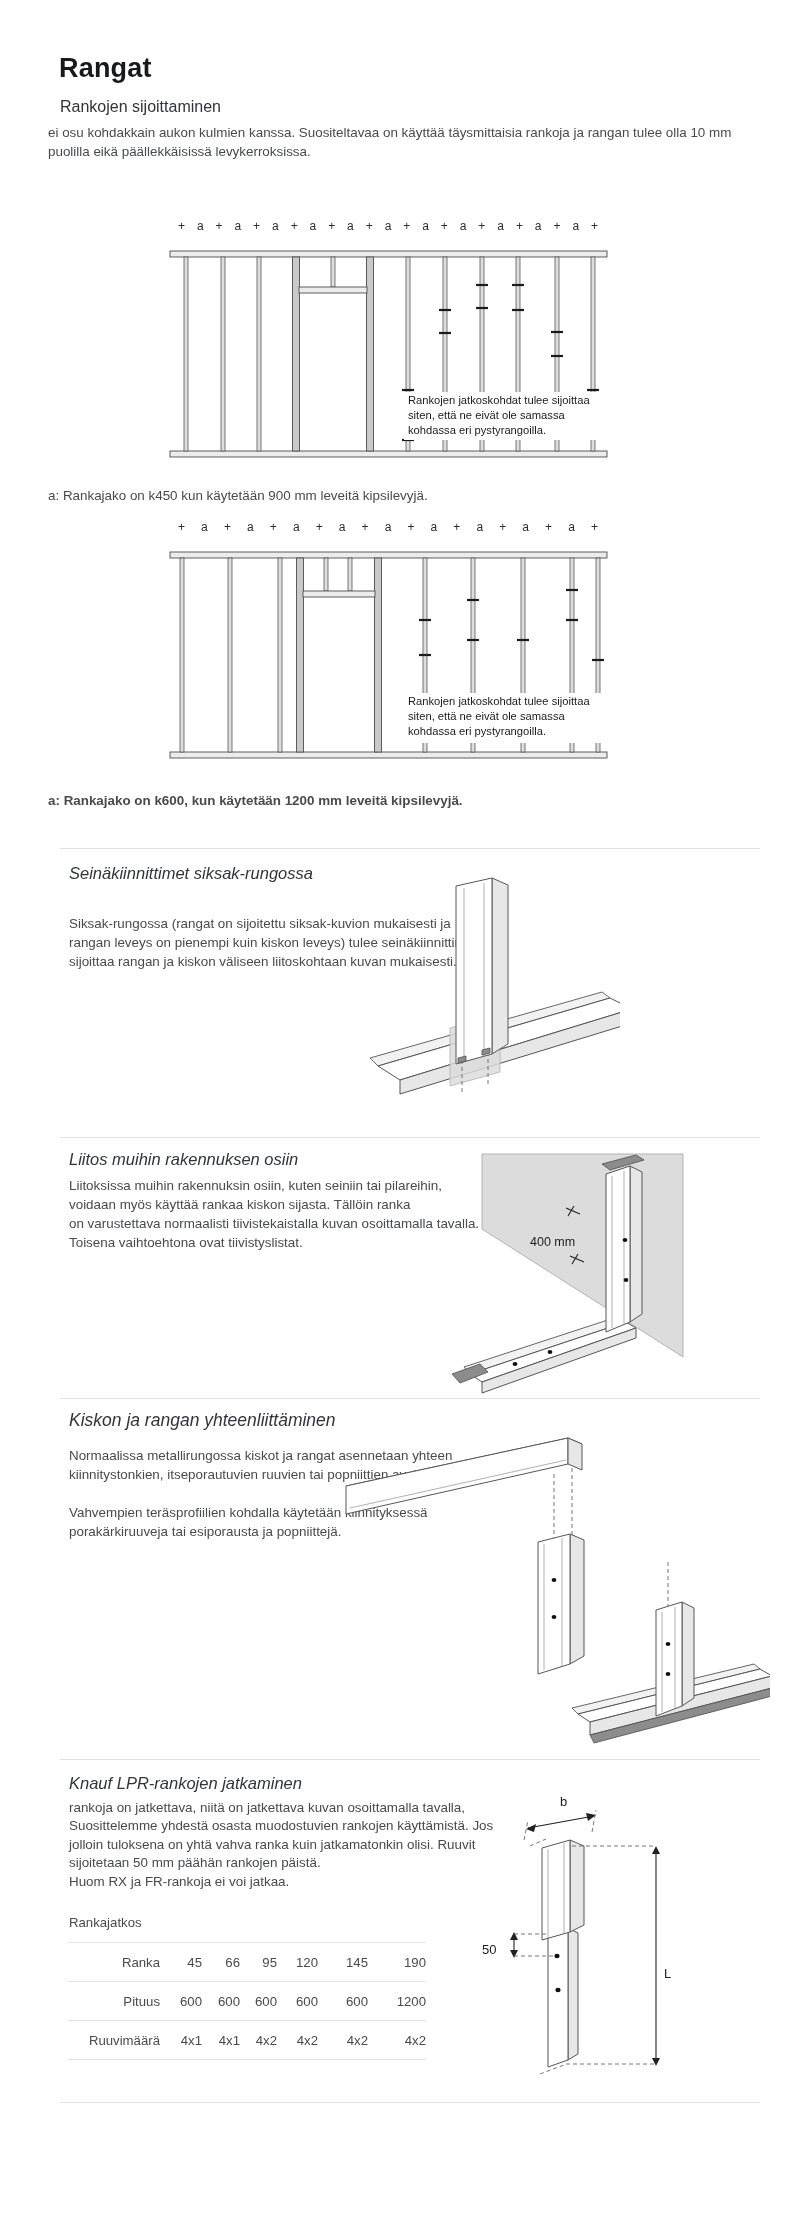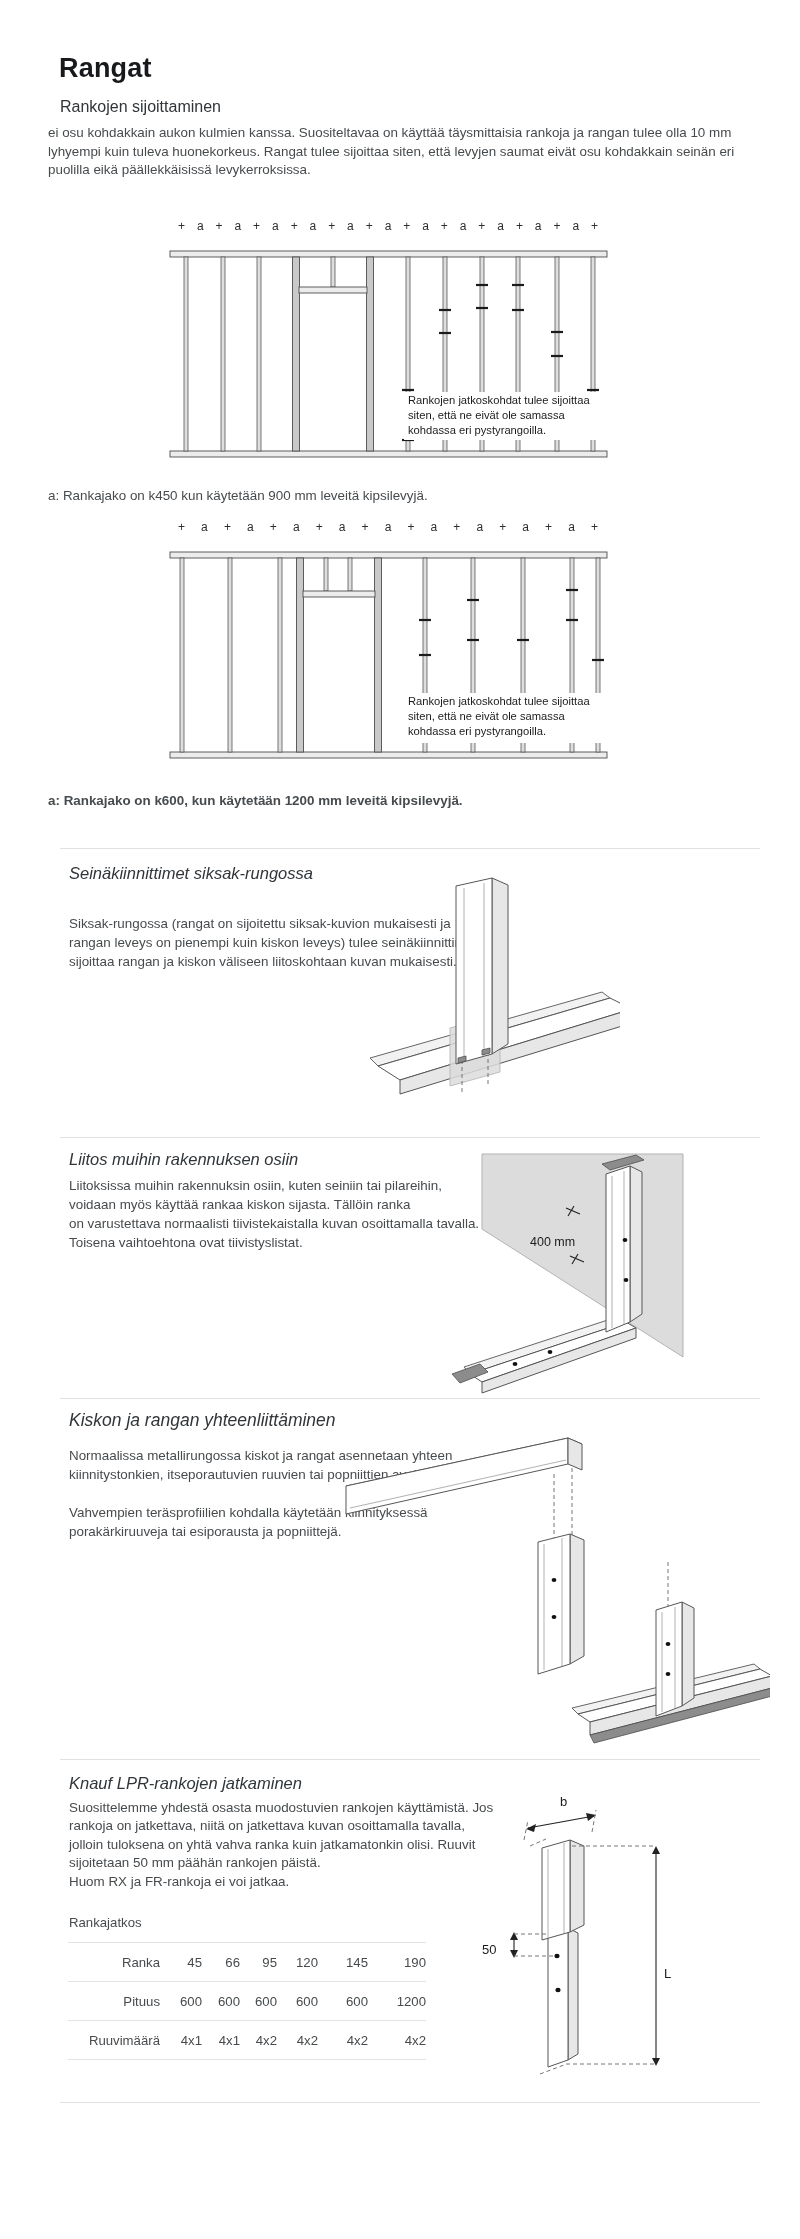--- a/index.html
+++ b/index.html
@@ -43,21 +43,20 @@
 </head>
 <body>
 
 <div class="canvas">
 
   <h1 class="abs page-title" style="left:48px;top:42px;margin:11px;">Rangat</h1>
 
   <div class="abs intro-h" style="left:60px;top:98px;">Rankojen sijoittaminen</div>
   <div class="abs body-lines" style="left:48px;top:124px;">
     <div>ei osu kohdakkain aukon kulmien kanssa. Suositeltavaa on käyttää täysmittaisia rankoja ja rangan tulee olla 10 mm</div>
-    <div>lyhyempi kuin tuleva huonekorkeus. Rangat tulee sijoittaa siten, että levyjen saumat eivät osu kohdakkain seinän eri</div>
     <div>puolilla eikä päällekkäisissä levykerroksissa.</div>
   </div>
 
   <svg class="abs" style="left:120px;top:210px;" width="500" height="255" viewBox="0 0 500 255">
     <text class="dimrow" x="58" y="20" textLength="420" lengthAdjust="spacing">+ a + a + a + a + a + a + a + a + a + a + a +</text>
     <g>
         <rect class="rail" x="50" y="41" width="437" height="6"></rect>
       </g>
     <g>
         <rect class="rail" x="50" y="241" width="437" height="6"></rect>
@@ -251,22 +250,22 @@
       <line class="thin" x1="332" y1="200" x2="332" y2="300"></line>
       <line class="thin" x1="345" y1="195" x2="345" y2="296"></line>
       <ellipse class="screw" cx="338" cy="232" rx="2.4" ry="2"></ellipse>
       <ellipse class="screw" cx="338" cy="262" rx="2.4" ry="2"></ellipse>
     </g>
   </svg>
 
   <div class="hr" style="top:1759px;"></div>
   <div class="abs sec-h" style="left:69px;top:1774px;">Knauf LPR-rankojen jatkaminen</div>
   <div class="abs body-lines lh182" style="left:69px;top:1799px;">
+    <div>rankoja on jatkettava, niitä on jatkettava kuvan osoittamalla tavalla,</div>
     <div>Suosittelemme yhdestä osasta muodostuvien rankojen käyttämistä. Jos</div>
-    <div>rankoja on jatkettava, niitä on jatkettava kuvan osoittamalla tavalla,</div>
     <div>jolloin tuloksena on yhtä vahva ranka kuin jatkamatonkin olisi. Ruuvit</div>
     <div>sijoitetaan 50 mm päähän rankojen päistä.</div>
     <div>Huom RX ja FR-rankoja ei voi jatkaa.</div>
   </div>
 
   <div class="abs tbl-title" style="left:69px;top:1915px;">Rankajatkos</div>
   <table class="jatkos abs" style="left:68px;top:1942px;">
     <colgroup>
       <col style="width:92px">
         <col style="width:42px">

